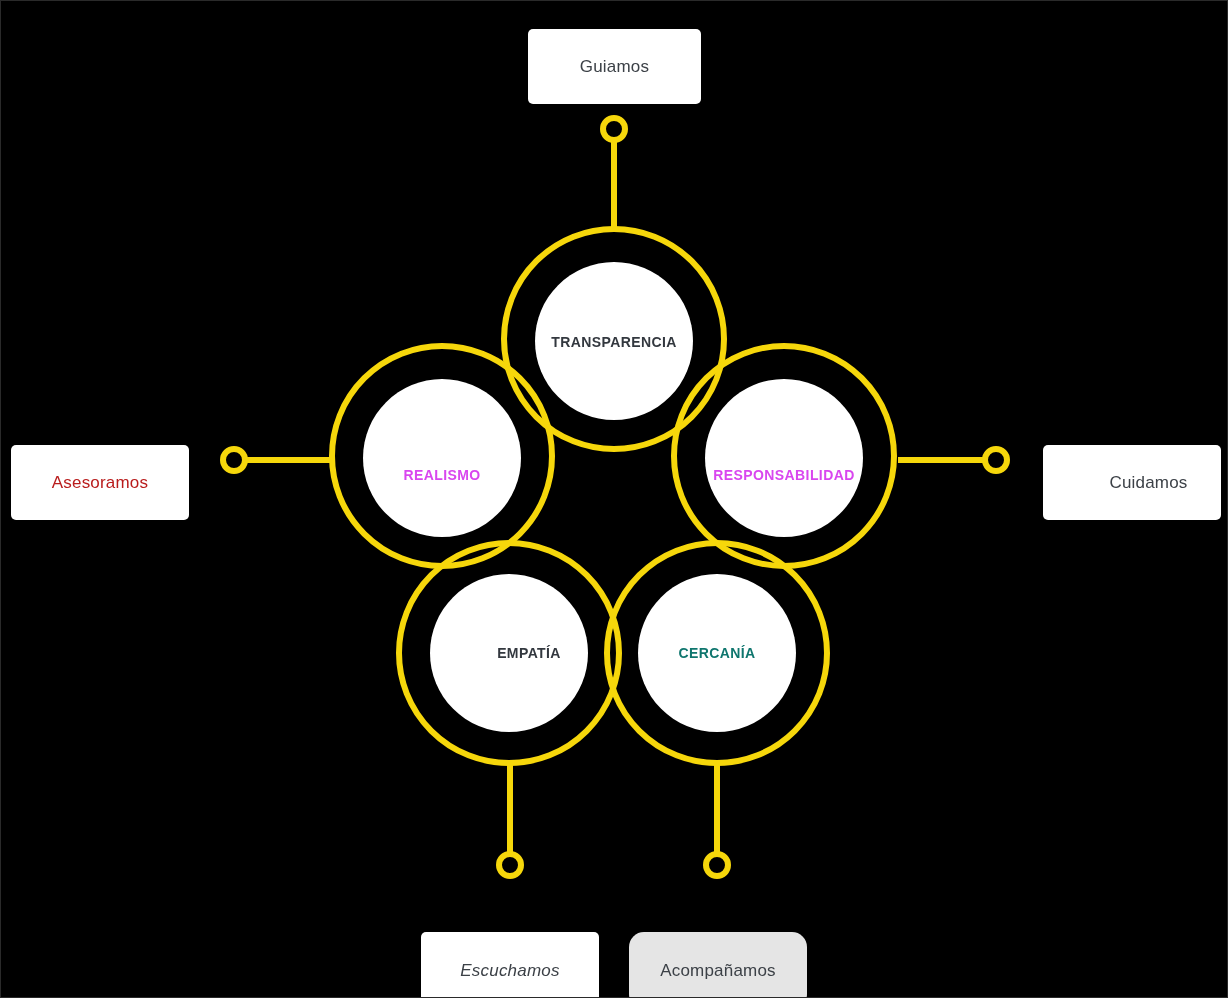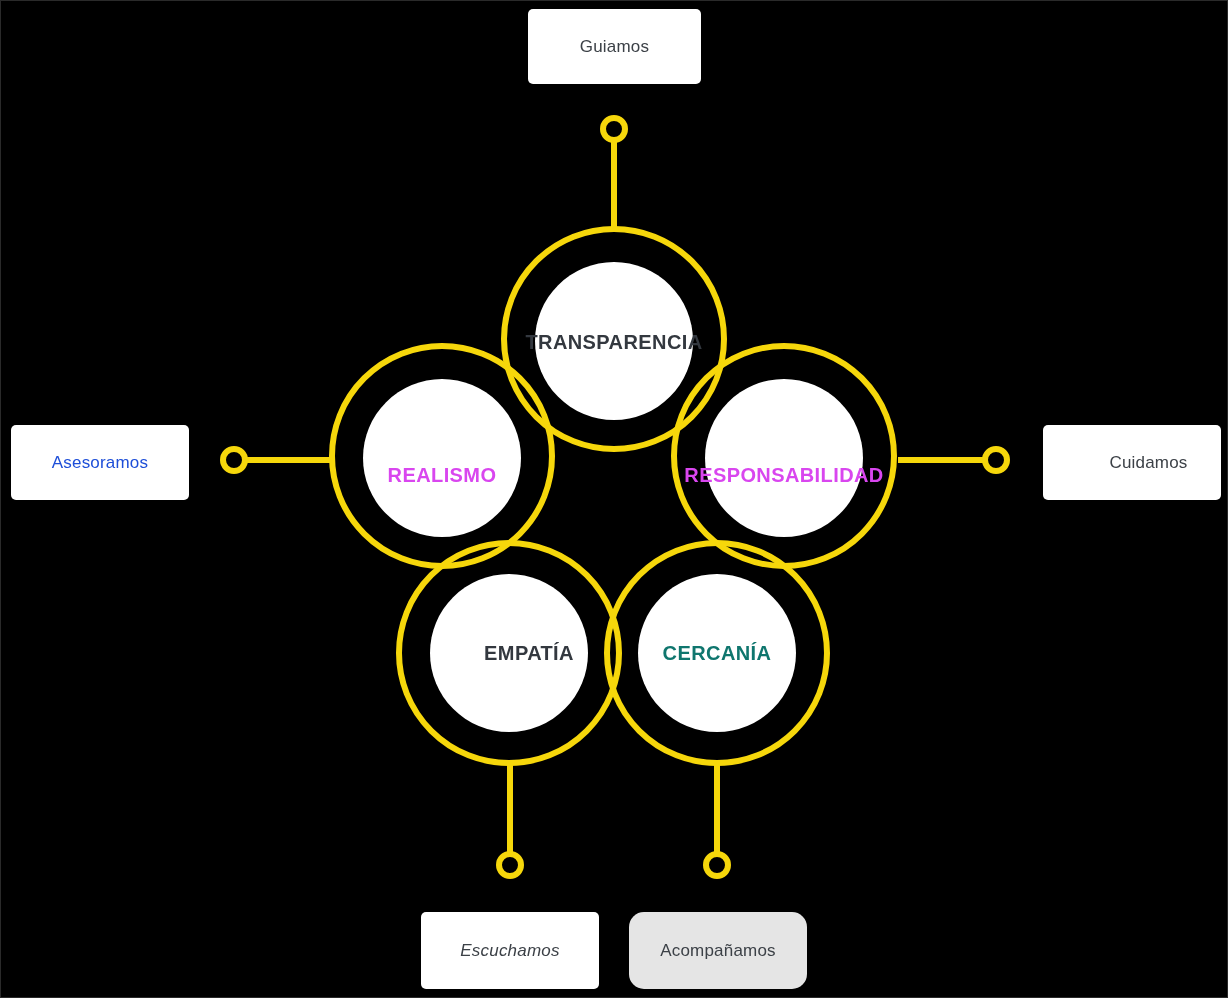--- a/index.html
+++ b/index.html
@@ -24,34 +24,35 @@
     top: 0;
     width: 1228px;
     height: 998px;
   }
   .core-label {
     position: absolute;
     transform: translate(-50%, -50%);
     color: #33383f;
     font-family: "Liberation Sans", sans-serif;
     font-weight: bold;
-    font-size: 20px;
+    font-size: 14px;
     letter-spacing: 0.4px;
     white-space: nowrap;
     text-align: center;
     pointer-events: none;
   }
   .tag-box {
     position: absolute;
     background: #ffffff;
     border-radius: 5px;
     display: flex;
     align-items: center;
     justify-content: center;
     box-sizing: border-box;
+    margin-top: 20px;
   }
   .tag-text {
     color: #3c4147;
     font-family: "Liberation Sans", sans-serif;
     font-size: 17px;
     font-weight: normal;
     letter-spacing: 0.2px;
     white-space: nowrap;
   }
 </style>
@@ -96,21 +97,21 @@
   <div class="core-label" style="left: 613px; top: 341px; color: rgb(51, 56, 63);">TRANSPARENCIA</div>
   <div class="core-label" style="left: 441px; top: 458px; color: #d946ef; margin-top: 16px;">REALISMO</div>
   <div class="core-label" style="left: 783px; top: 474px; color: #d946ef;">RESPONSABILIDAD</div>
   <div class="core-label" style="left: 528px; top: 652px; color: rgb(51, 56, 63);">EMPATÍA</div>
   <div class="core-label" style="left: 716px; top: 652px; color: #0f766e;">CERCANÍA</div>
 
   <div class="tag-box" style="left: 527px; top: 8px; width: 173px; height: 75px; background: rgb(255, 255, 255);">
     <span class="tag-text" style="color: rgb(60, 65, 71);">Guiamos</span>
   </div>
   <div class="tag-box" style="left: 10px; top: 424px; width: 178px; height: 75px; background: rgb(255, 255, 255);">
-    <span class="tag-text" style="color: #1d4ed8; text-align: right;">Asesoramos</span>
+    <span class="tag-text" style="color: #b91c1c; text-align: right;">Asesoramos</span>
   </div>
   <div class="tag-box" style="left: 1042px; top: 424px; width: 178px; height: 75px; background: rgb(255, 255, 255); padding-left: 33px;">
     <span class="tag-text" style="color: rgb(60, 65, 71);">Cuidamos</span>
   </div>
   <div class="tag-box" style="left: 420px; top: 911px; width: 178px; height: 77px; background: rgb(255, 255, 255); font-style: italic;">
     <span class="tag-text" style="color: rgb(60, 65, 71);">Escuchamos</span>
   </div>
   <div class="tag-box" style="left: 628px; top: 911px; width: 178px; height: 77px; background: #e5e5e5; border-radius: 15px;">
     <span class="tag-text" style="color: rgb(60, 65, 71);">Acompañamos</span>
   </div>

